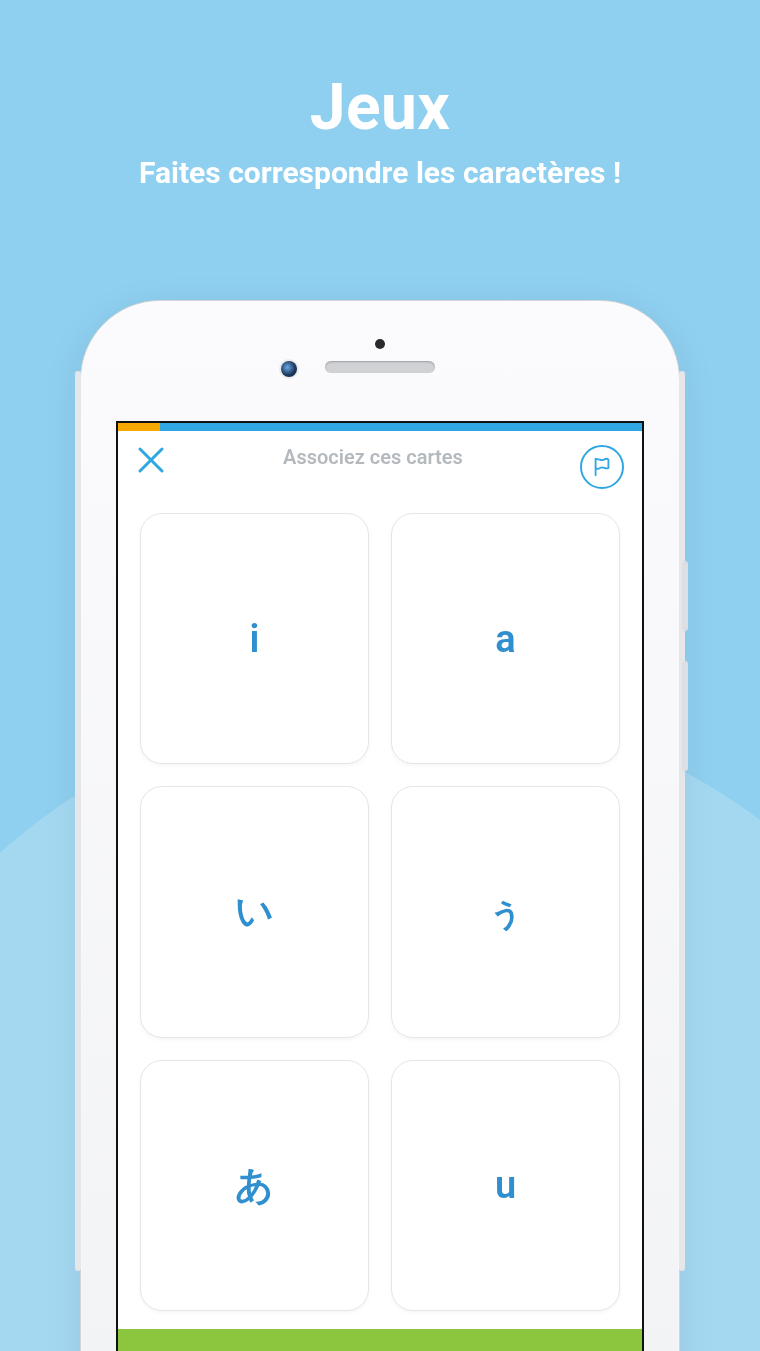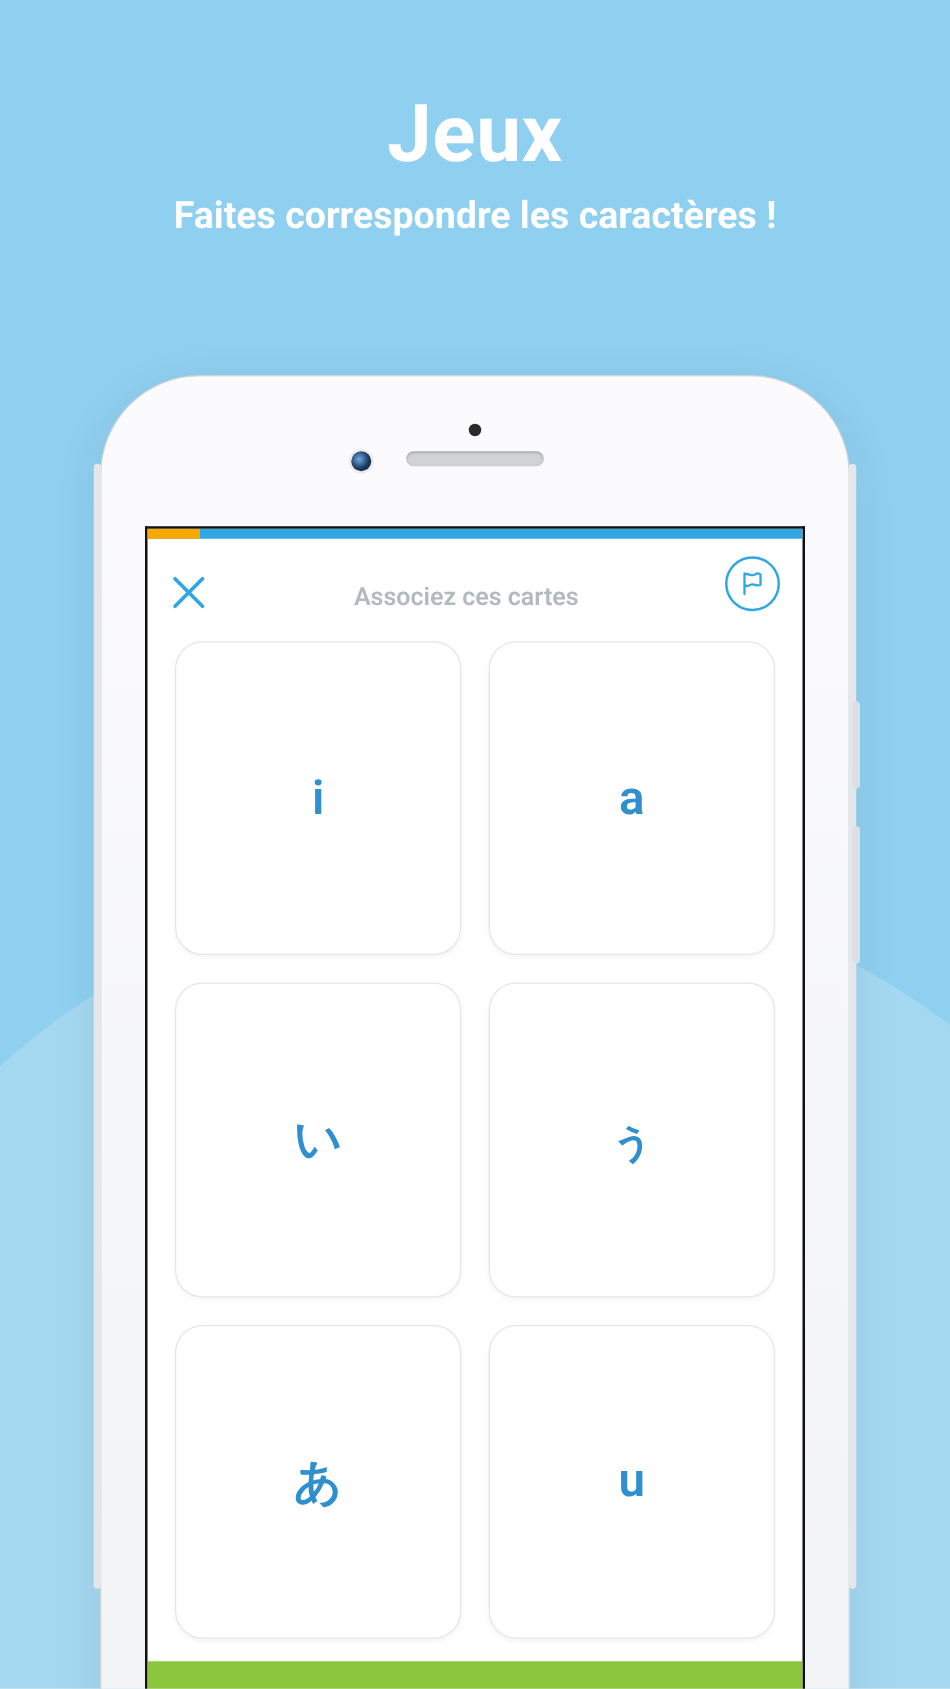--- a/index.html
+++ b/index.html
@@ -81,21 +81,21 @@
     }
     .progress {
       height: 8px; width: 100%; background: #30A7E3; position: relative;
     }
     .progress-fill {
       position: absolute; top: 0; left: 0; bottom: 0;
       background: #F7A900;
     }
 
     .topbar {
-      display: flex; align-items: flex-end; justify-content: space-between;
+      display: flex; align-items: flex-start; justify-content: space-between;
       padding: 14px 18px 6px 18px;
     }
     .close-icon svg { display: block; }
     .topbar-title {
       color: #B4B9BE; font-size: 20px; font-weight: 600;
       text-align: center; flex: 1;
     }
     .flag-btn {
       width: 44px; height: 44px; border: 2px solid #30A7E3; border-radius: 50%;
       display: flex; align-items: center; justify-content: center;

